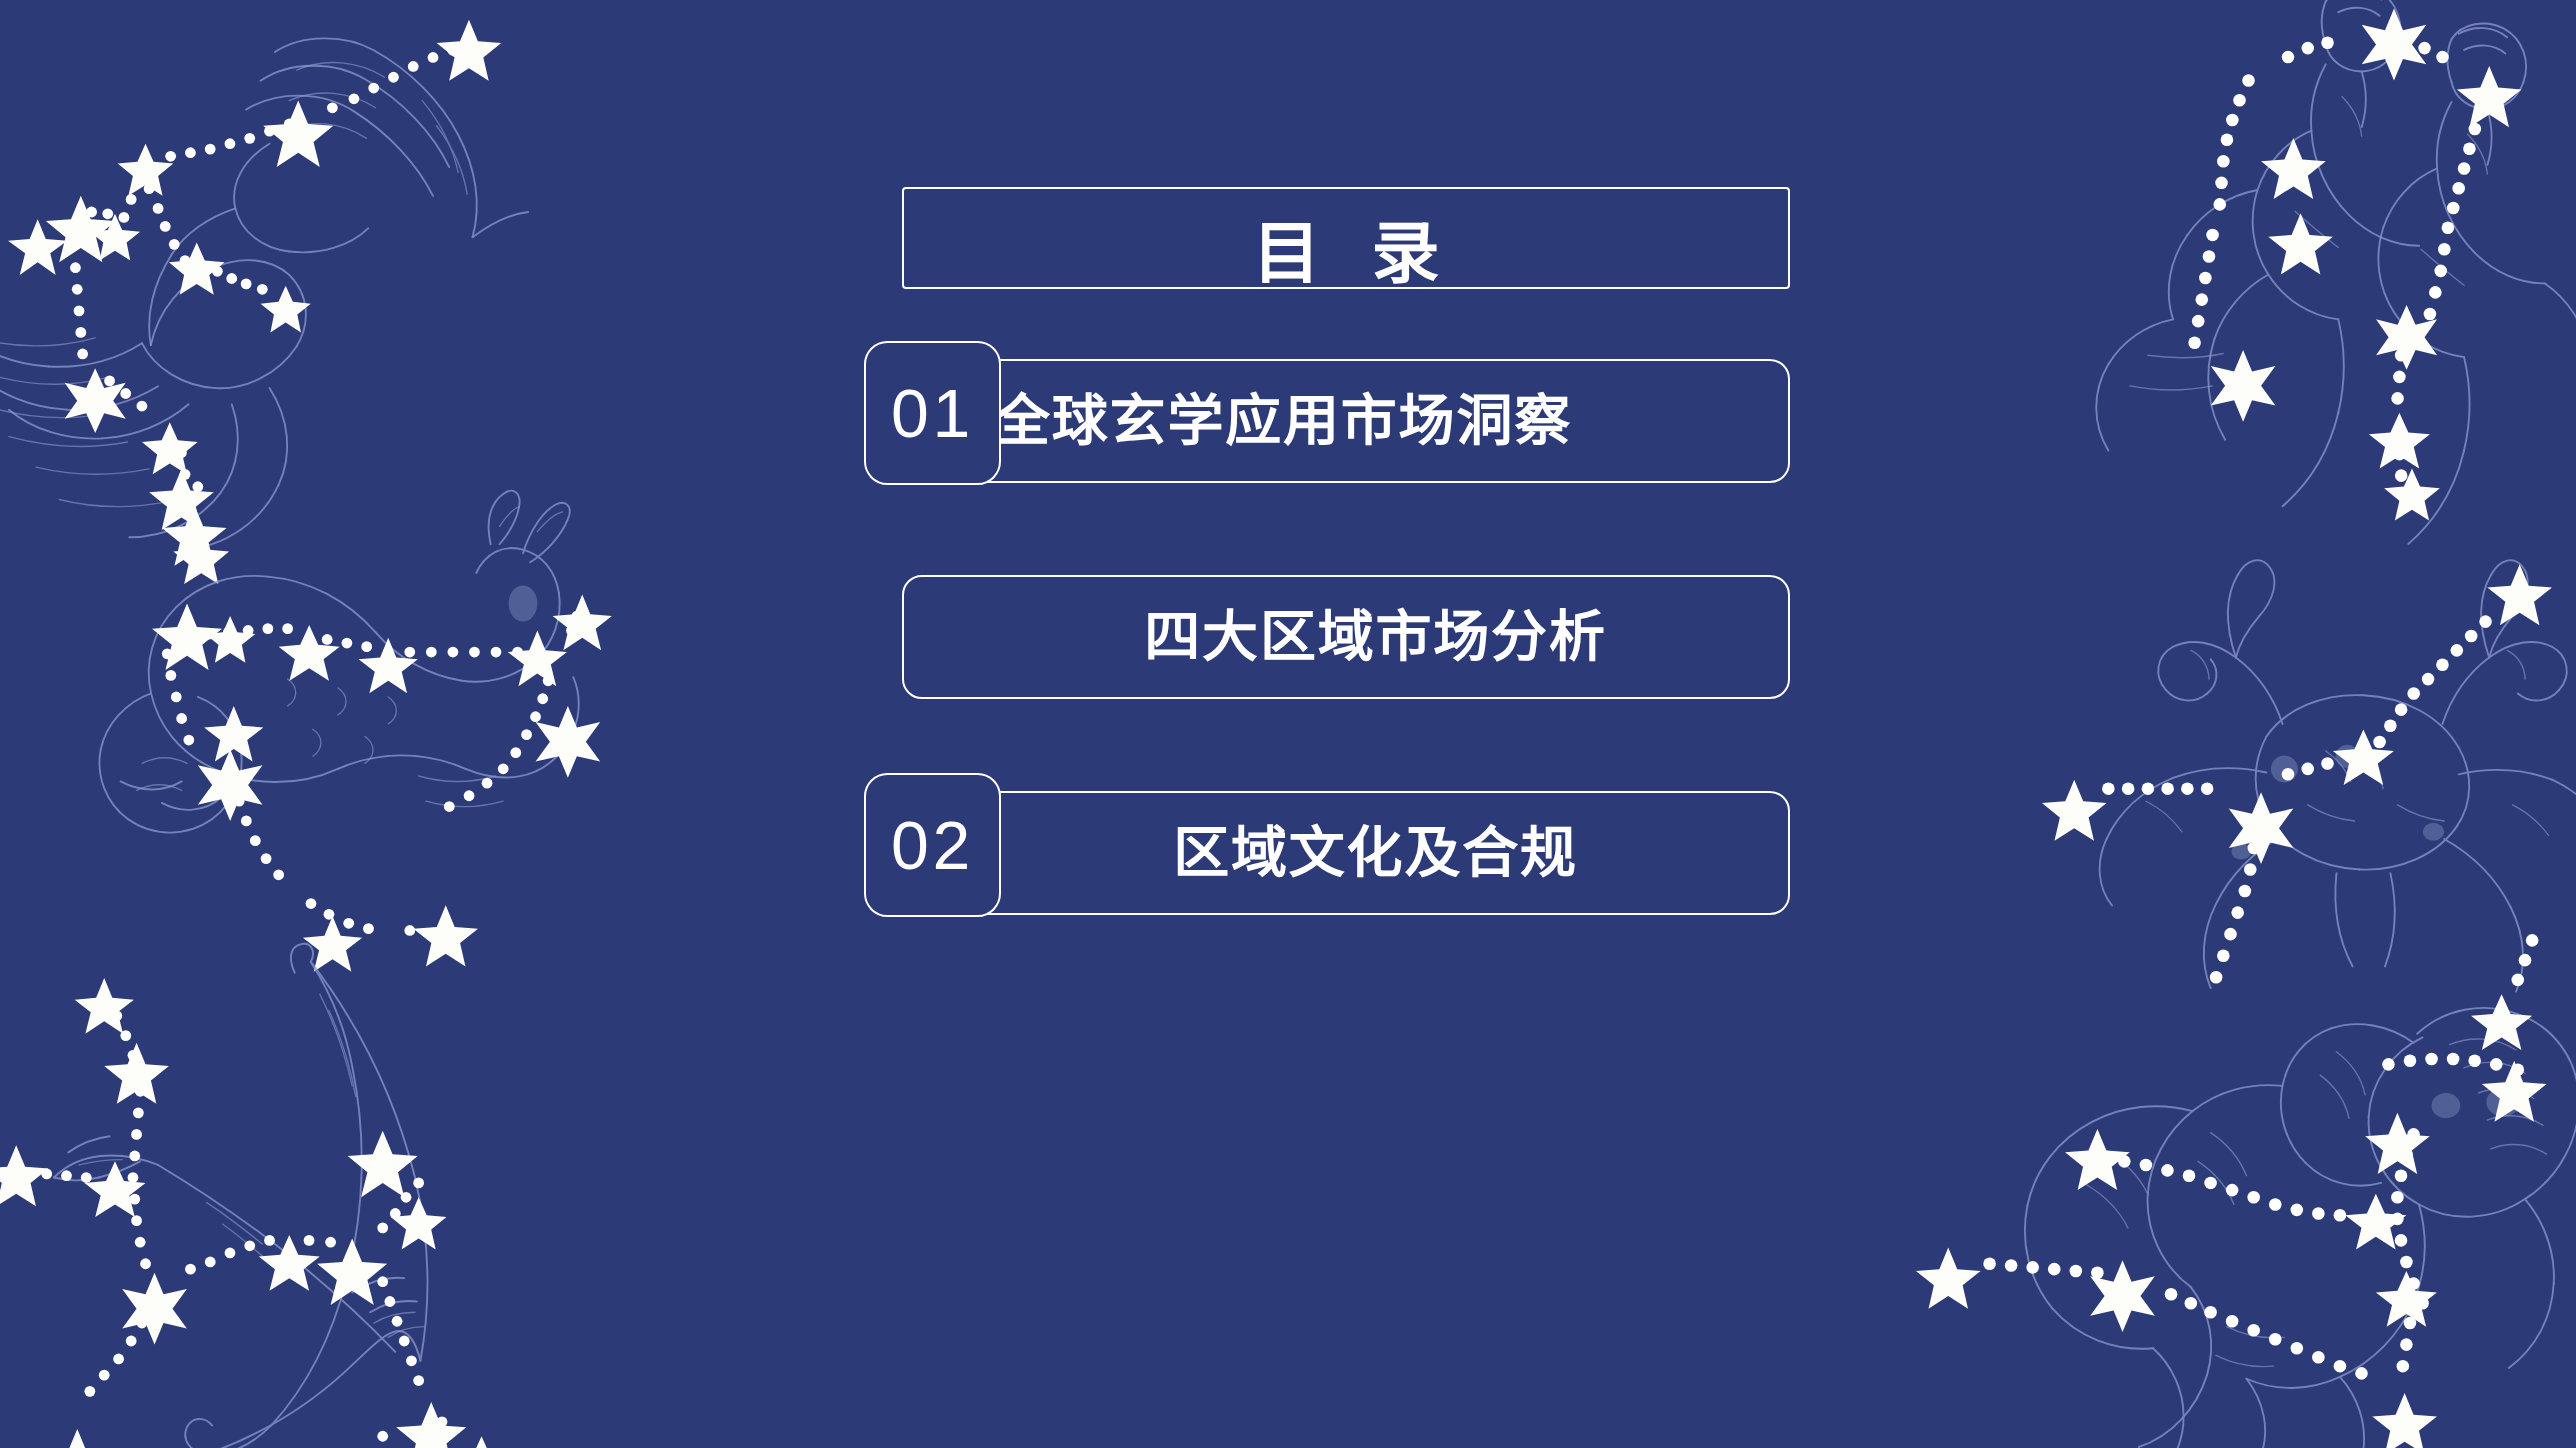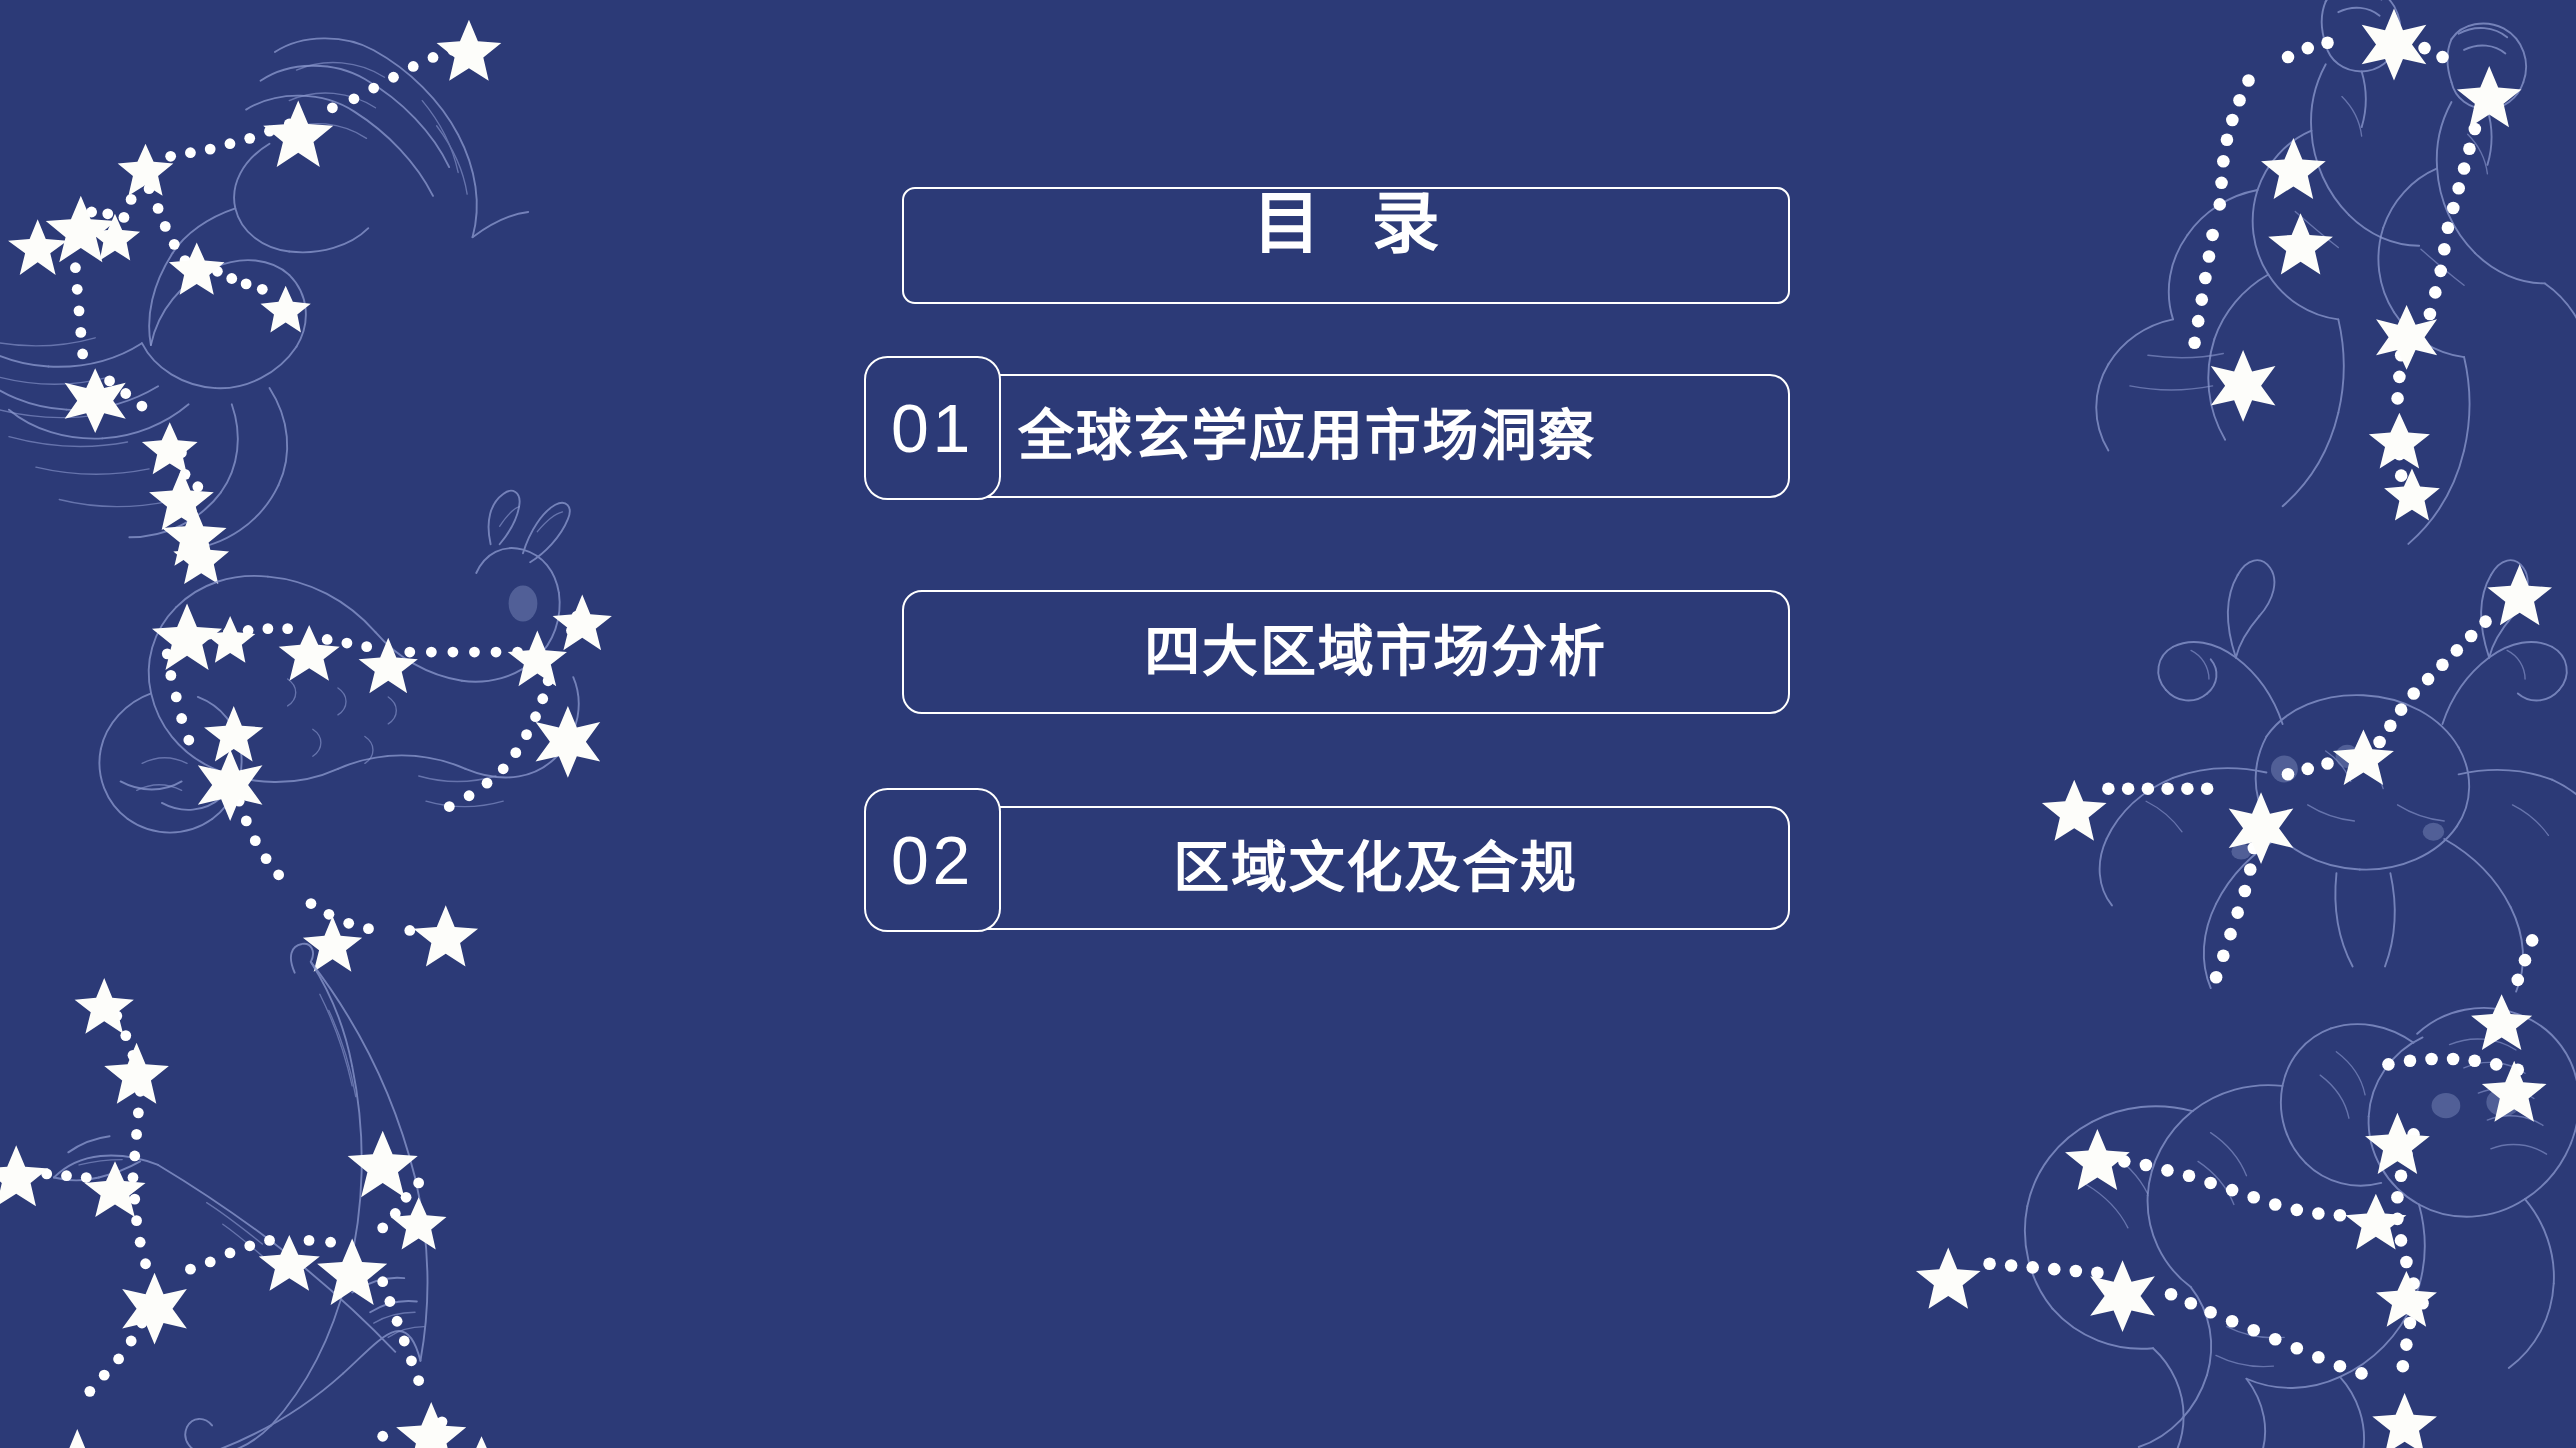--- a/index.html
+++ b/index.html
@@ -33,24 +33,24 @@
   
   #toc{
     position:absolute;
     left:902px;top:187px;
     width:890px;
   }
 
   .title-box{
     position:relative;
     box-sizing:border-box;
-    width:888px;height:117px;
+    width:888px;height:102px;
     border:2.7px solid #ffffff;
-    border-radius:13px;
-    display:flex;align-items:flex-start;justify-content:center;
+    border-radius:4px;
+    display:flex;align-items:flex-end;justify-content:center;
   }
   .title-text{
     color:#ffffff;
     font-size:68px;
     font-weight:bold;
     letter-spacing:16px;
     text-indent:16px;
     line-height:1;
     white-space:nowrap;
   }
@@ -93,21 +93,21 @@
   .row-label{
     position:relative;
     z-index:2;
     color:#ffffff;
     font-size:56px;
     font-weight:bold;
     letter-spacing:1.8px;
     white-space:nowrap;
     line-height:1;
   }
-  .row-1 .row-label{margin-left:114px;}
+  .row-1 .row-label{margin-left:90px;}
   .row-2 .row-label{margin-left:0;width:100%;text-align:center;padding-left:59px;box-sizing:border-box;}
   .row-3 .row-label{margin-left:0;width:100%;text-align:center;padding-left:59px;box-sizing:border-box;}
   .row-4 .row-label{margin-left:0;width:100%;text-align:center;padding-left:59px;box-sizing:border-box;}
 </style>
 </head>
 <body>
 
 <div id="slide">
 
   <div class="deco" style="left:-27px;top:-18px;width:575px;height:575px;">

